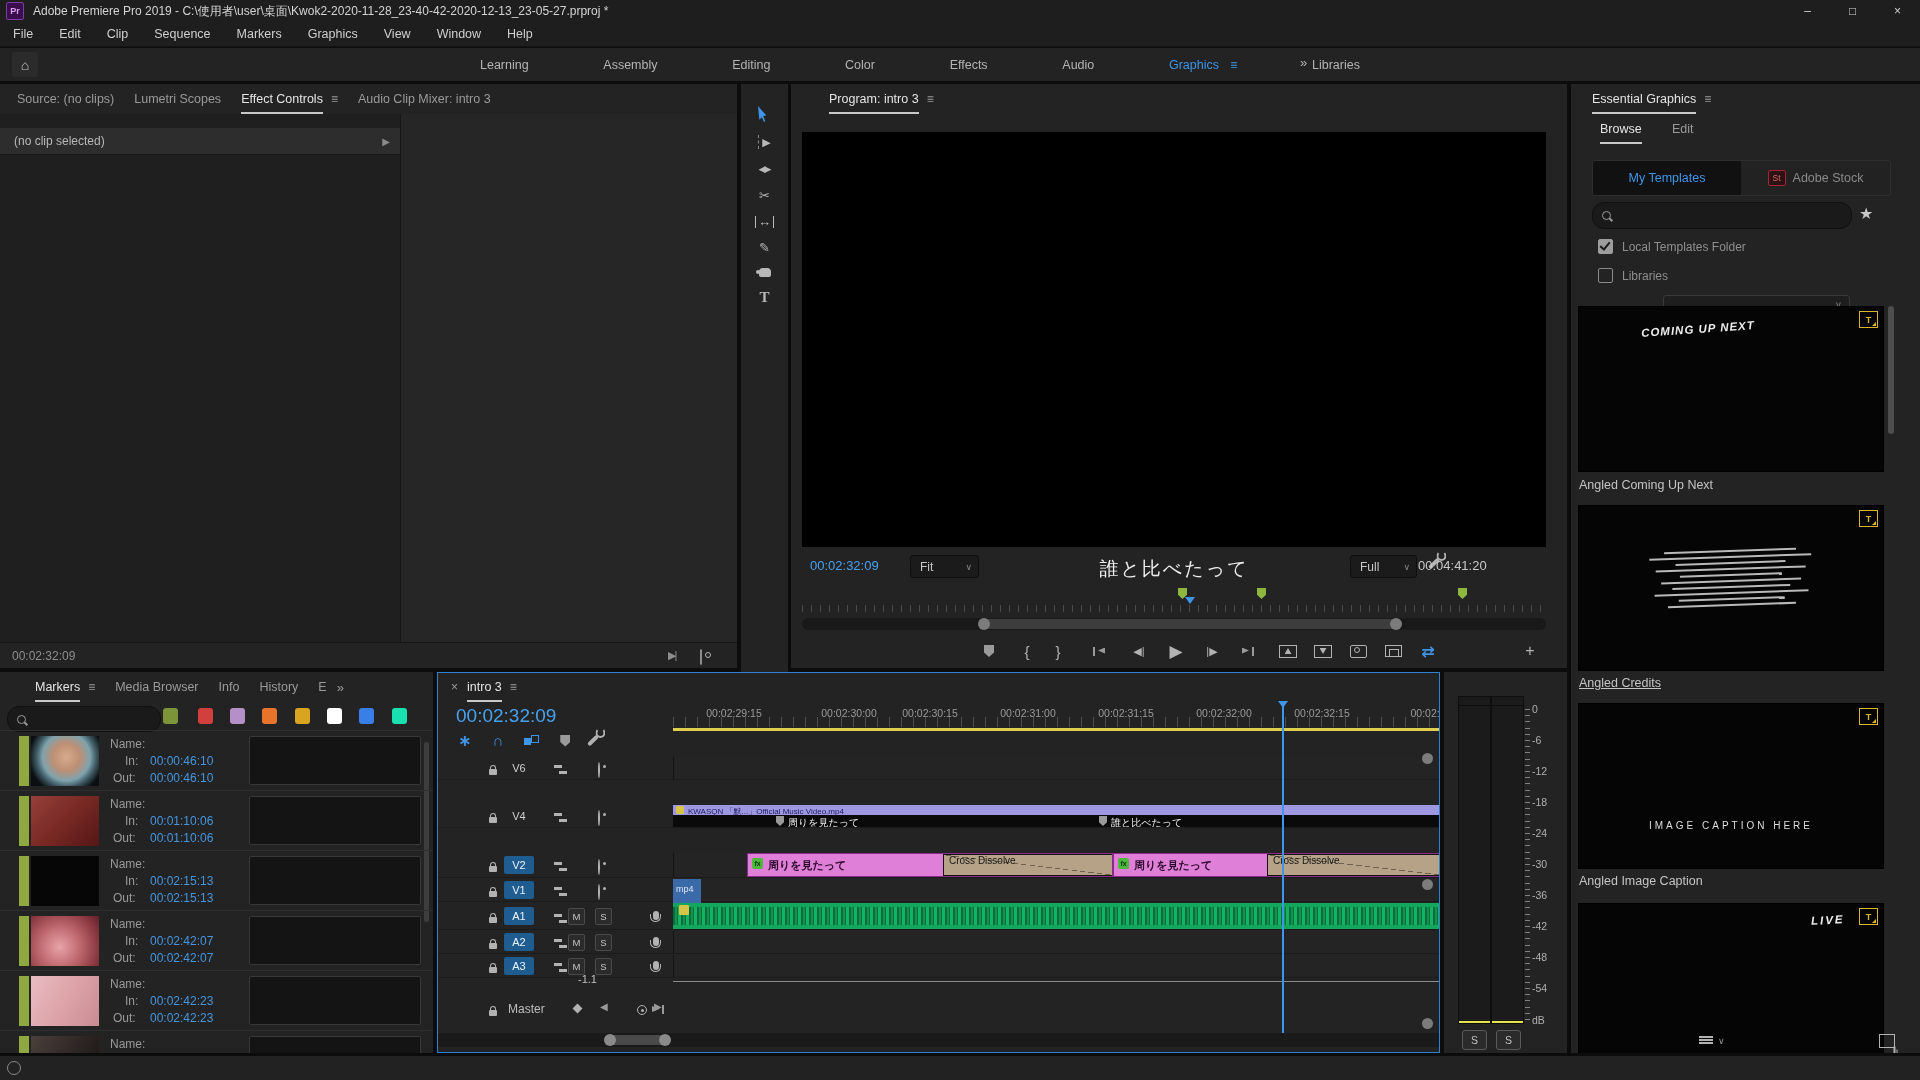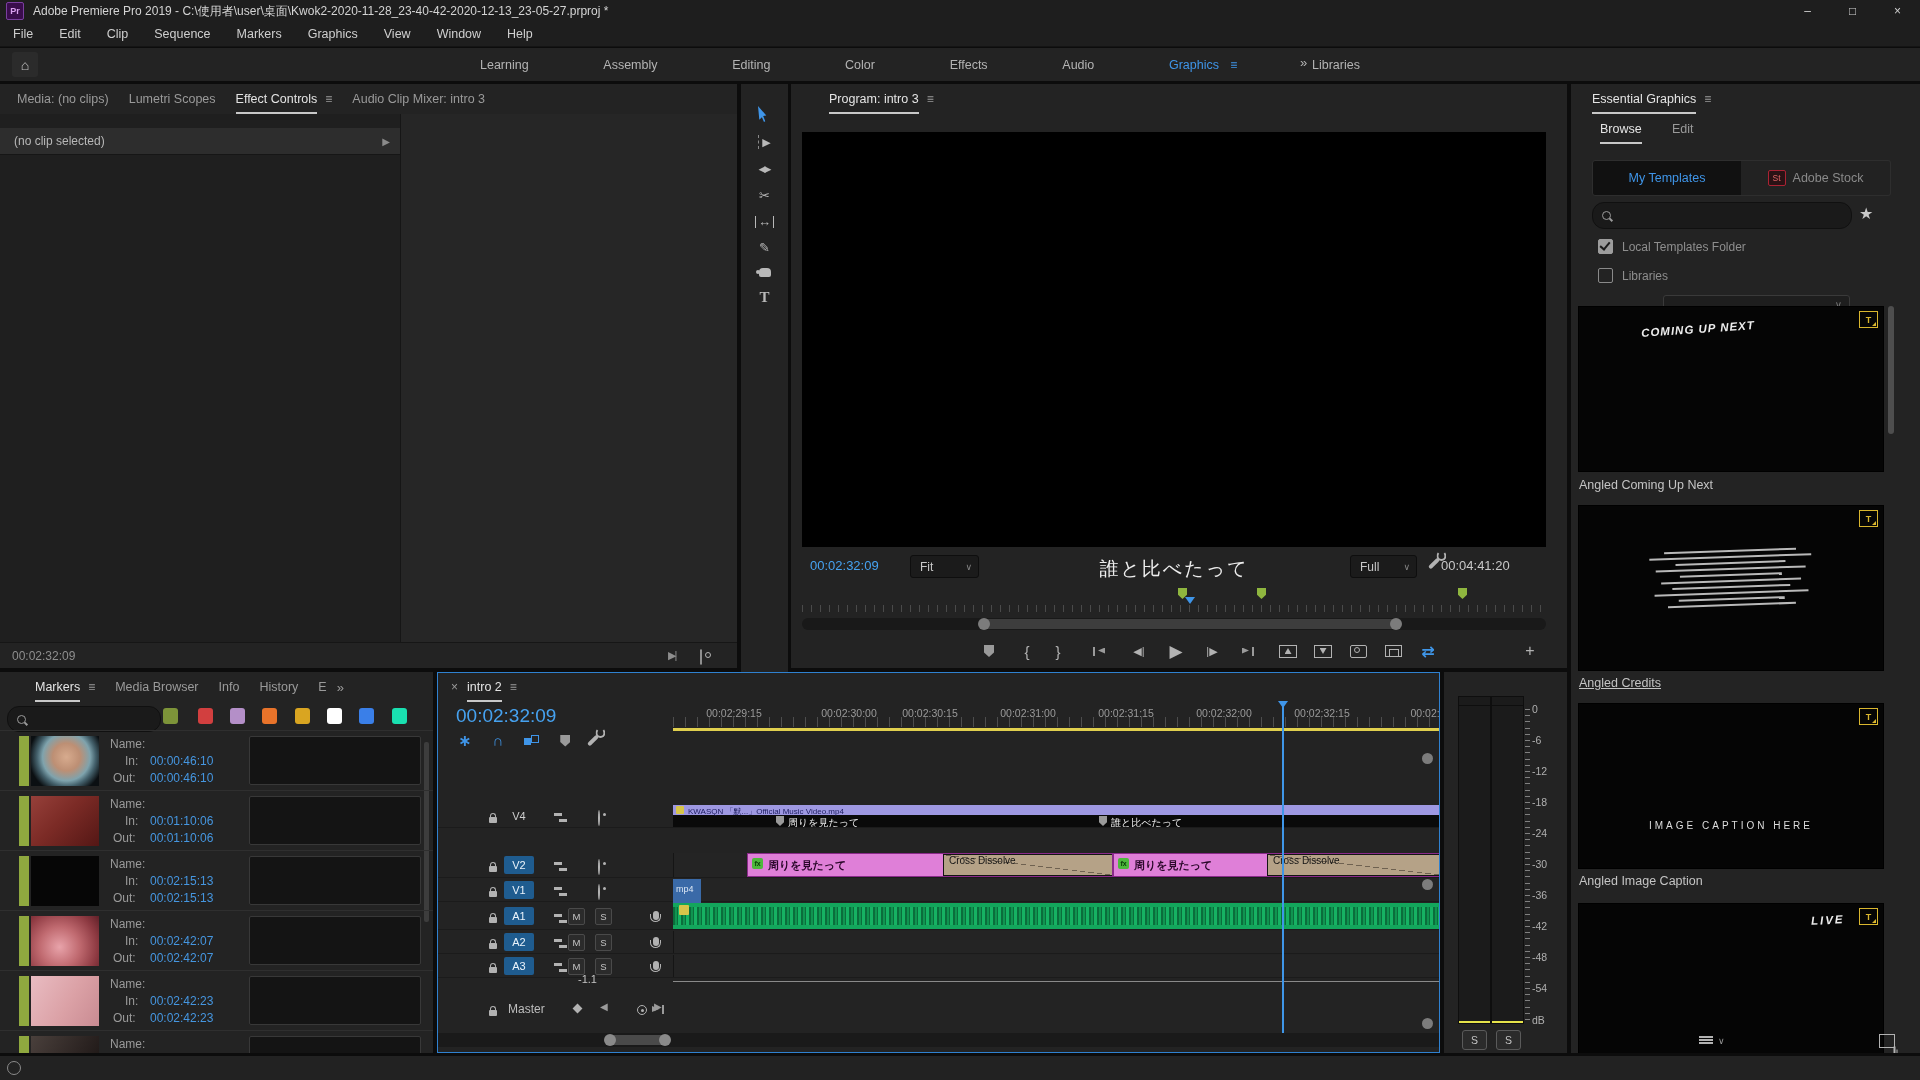--- a/index.html
+++ b/index.html
@@ -224,21 +224,21 @@
         <span class="wstab active">Graphics</span>
         <span class="ws-ham">≡</span>
       </span>
       <span class="wstab">Libraries</span>
     </div>
     <span class="ws-more">»</span>
   </div>
 
   <div class="panel" style="left:0;top:84px;width:737px;height:584px;">
     <div class="tabbar">
-      <span class="ptab" style="margin-left:17px;">Media: (no clips)</span>
+      <span class="ptab" style="margin-left:17px;">Source: (no clips)</span>
       <span class="ptab">Lumetri Scopes</span>
       <span class="ptab active">Effect Controls</span>
       <span class="ham">≡</span>
       <span class="ptab">Audio Clip Mixer: intro 3</span>
     </div>
     <div class="abs" style="left:0;top:30px;width:737px;height:528px;background:#1f1f1f;"></div>
     <div class="noclipbar">
       <span style="margin-left:14px;color:#b8b8b8;">(no clip selected)</span>
       <span style="position:absolute;right:10px;color:#8a8a8a;font-size:10px;">▶</span>
     </div>
@@ -274,21 +274,21 @@
       <span class="abs tc-blue" style="left:19px;top:4px;font-size:13px;">00:02:32:09</span>
       <div class="select" style="left:119px;top:1px;width:58px;">
         <span>Fit</span>
           <span class="arr">∨</span>
       </div>
       <div class="select" style="left:559px;top:1px;width:56px;">
         <span>Full</span>
           <span class="arr">∨</span>
       </div>
       <span class="abs" style="left:641px;top:3px;"><span class="wrench"></span></span>
-      <span class="abs" style="left:650px;top:4px;font-size:13px;color:#c8c8c8;">00:04:41:20</span>
+      <span class="abs" style="left:627px;top:4px;font-size:13px;color:#c8c8c8;">00:04:41:20</span>
     </div>
     <div class="progmarkers">
       <span class="pent green abs" style="left:376px;top:0;width:9px;height:11px;"></span>
       <span class="pent green abs" style="left:455px;top:0;width:9px;height:11px;"></span>
       <span class="pent green abs" style="left:656px;top:0;width:9px;height:11px;"></span>
       <span class="abs caret-dn" style="left:383px;top:9px;"></span>
     </div>
     <div class="progticks"></div>
     <div class="progscroll">
         <div class="pthumb"></div>
@@ -490,21 +490,21 @@
       <div class="mthumb thumb-dark"></div>
       <span class="mlab" style="left:110px;top:6px;">Name:</span>
 
       <div class="mcomment"></div>
     </div>
   </div>
 
   <div class="panel tl" style="left:437px;top:672px;width:1001px;height:379px;">
     <div class="tabbar" style="height:28px;">
       <span style="margin-left:13px;color:#9a9a9a;">×</span>
-      <span class="ptab active" style="margin-left:9px;">intro 2</span>
+      <span class="ptab active" style="margin-left:9px;">intro 3</span>
       <span class="ham">≡</span>
     </div>
     <span class="abs tc-blue" style="left:18px;top:32px;font-size:19px;">00:02:32:09</span>
     <div class="abs" style="left:20px;top:58px;display:flex;gap:21px;align-items:center;">
       <span style="color:#3f95e8;font-size:16px;font-weight:bold;">∗</span>
       <span style="color:#3f95e8;font-size:15px;font-weight:bold;">∩</span>
       <span class="lnk"></span>
       <span class="pent"></span>
       <span class="wrench"></span>
     </div>
@@ -517,20 +517,26 @@
       <span class="rlab" style="left:355px;">00:02:31:00</span>
       <span class="rlab" style="left:453px;">00:02:31:15</span>
       <span class="rlab" style="left:551px;">00:02:32:00</span>
       <span class="rlab" style="left:649px;">00:02:32:15</span>
       <span class="rlab" style="left:755px;">00:02:3</span>
     </div>
     <div class="tlticks"></div>
     <div class="workarea"></div>
 
     
+    <div class="trow" style="top:84px;height:22px;">
+      <div class="hdr"><span class="lock abs" style="left:51px;top:7px;"></span>
+        <span class="tname">V6</span>
+        <span class="sync abs" style="left:105px;top:6px;"></span>
+        <span class="eye abs" style="left:136px;top:6px;"></span></div>
+    </div>
     <div class="trow" style="top:132px;height:22px;">
       <div class="hdr"><span class="lock abs" style="left:51px;top:7px;"></span>
         <span class="tname">V4</span>
         <span class="sync abs" style="left:105px;top:6px;"></span>
         <span class="eye abs" style="left:136px;top:6px;"></span></div>
 
       <div class="clip" style="left:235px;top:0;width:768px;height:22px;background:#0a0a0a;">
         <div class="abs" style="left:0;top:0;width:100%;height:10px;background:#9e98e2;"></div>
         <span class="abs" style="left:3px;top:1px;width:8px;height:8px;background:#d7c54a;border-radius:1px;"></span>
         <span class="abs" style="left:15px;top:1px;font-size:8px;color:#1c1c5e;white-space:nowrap;">KWASQN 「默...」Official Music Video.mp4</span>

